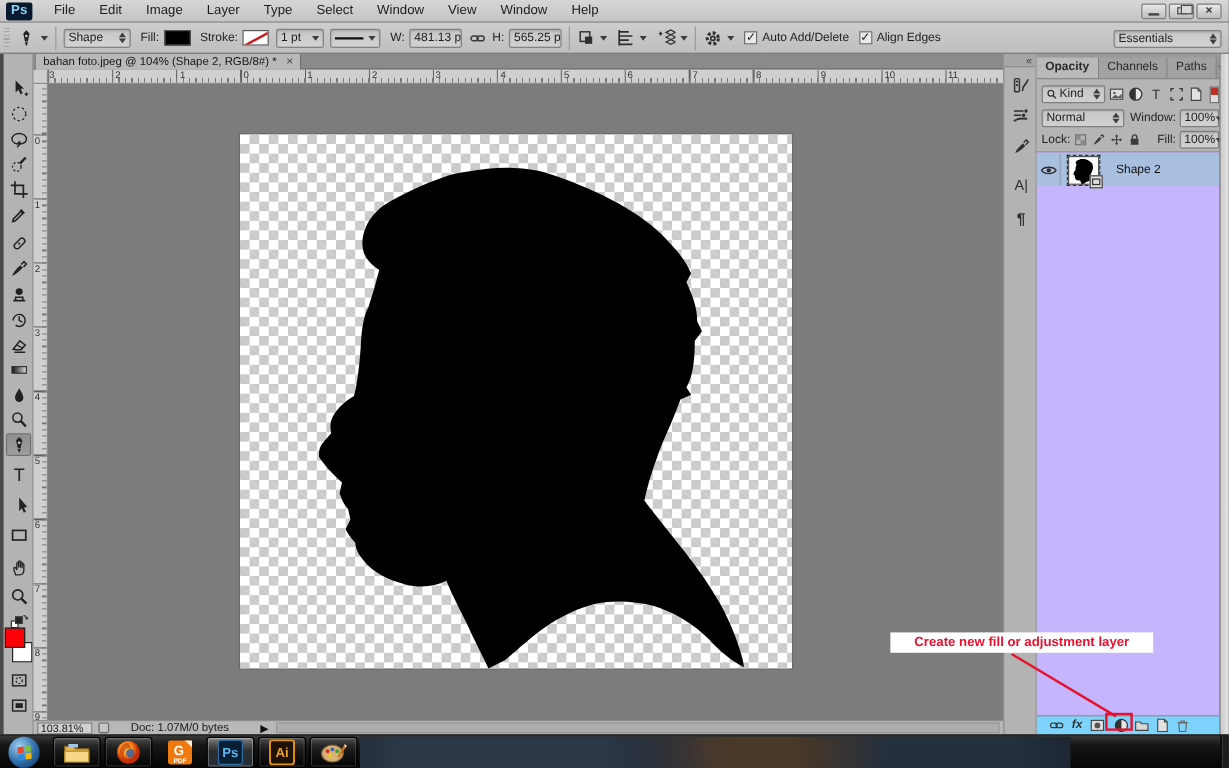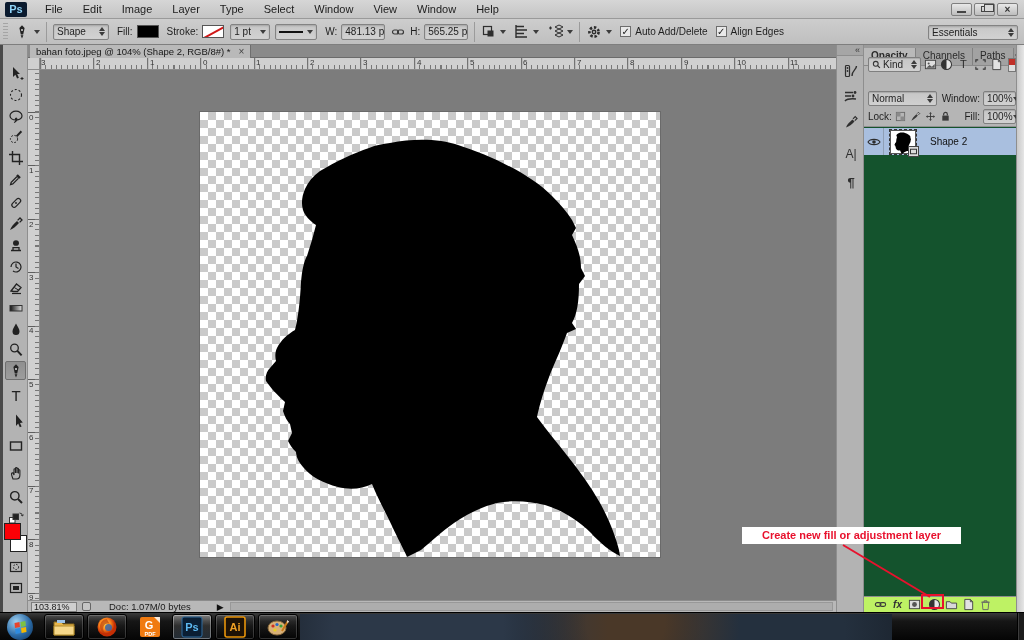--- a/index.html
+++ b/index.html
@@ -61,27 +61,27 @@
 
 #panel{left:864px;top:45px;width:152px;height:567px;background:#b5b5b5;}
 #ptabs{height:21px;background:#9b9b9b;display:flex;align-items:flex-end;border-bottom:1px solid #8a8a8a;}
 .ptab{height:17px;padding:0 7px;font-size:10px;line-height:16px;color:#2a2a2a;background:#a2a2a2;border-right:1px solid #828282;}
 .ptab.active{background:#b9b9b9;font-weight:bold;}
 #pmenu{margin-left:auto;width:14px;color:#333;font-size:8px;line-height:16px;}
 .prow{position:absolute;left:0;width:152px;display:flex;align-items:center;font-size:10px;color:#1f1f1f;}
 .pfield{background:linear-gradient(#c6c6c6,#d0d0d0);border:1px solid #7f7f7f;border-radius:2px;height:15px;display:flex;align-items:center;padding:0 3px;box-shadow:inset 0 1px 1px rgba(0,0,0,.15);font-size:10px;}
 .fico{width:15px;height:14px;display:flex;align-items:center;justify-content:center;margin-left:2px;color:#2e2e2e;}
 #fswitch{width:8px;height:14px;border:1px solid #777;margin-left:4px;background:linear-gradient(#c03028 0 50%,#ddd 50%);}
-#layerlist{position:absolute;left:0;top:81px;width:152px;height:470px;background:#14532d;border-top:1px solid #909090;}
+#layerlist{position:absolute;left:0;top:81px;width:152px;height:470px;background:#c4b5fd;border-top:1px solid #909090;}
 #layerrow{position:absolute;left:0;top:1px;width:152px;height:27px;background:#a9bfdf;display:flex;align-items:center;}
 #eyebox{width:20px;height:27px;border-right:1px solid #8f9fb5;display:flex;align-items:center;justify-content:center;}
 #thumb{width:26px;height:24px;background:#fff;border:1px solid #555;outline:1px dashed #333;margin-left:6px;position:relative;}
 #thumbbadge{position:absolute;right:-4px;bottom:-4px;width:11px;height:11px;background:#dcdcdc;border:1px solid #444;}
 #layername{margin-left:14px;font-size:10px;color:#111;}
-#pbottom{position:absolute;left:0;top:551px;width:152px;height:16px;background:#bef264;border-top:1px solid #8e8e8e;display:flex;align-items:center;}
+#pbottom{position:absolute;left:0;top:551px;width:152px;height:16px;background:#7dd3fc;border-top:1px solid #8e8e8e;display:flex;align-items:center;}
 .bico{width:17px;height:14px;display:flex;align-items:center;justify-content:center;color:#333;}
 #fxtxt{font-size:10px;font-style:italic;font-weight:bold;color:#333;}
 #edgestrip{left:1016px;top:45px;width:8px;height:567px;background:linear-gradient(to right,#c9c9c9,#e6e6e6);border-left:1px solid #8e8e8e;}
 
 #annot-box{left:742px;top:527px;width:219px;height:17px;background:#fff;color:#e8112d;font-weight:bold;font-size:11px;line-height:16px;text-align:center;z-index:40;}
 #annot-line{left:0;top:0;z-index:39;pointer-events:none;}
 #annot-rect{left:921px;top:594px;width:23px;height:15px;border:2px solid #e8112d;z-index:41;}
 
 #taskbar{left:0;top:612px;width:1024px;height:28px;background:linear-gradient(#3a3a3a,#161616 30%,#050505);border-top:1px solid #000;}
 #wallpaper{position:absolute;left:300px;top:1px;width:592px;height:27px;background:radial-gradient(circle at 20% 60%,#2c3848 0 18%,transparent 40%),radial-gradient(circle at 55% 30%,#4a3828 0 12%,transparent 35%),radial-gradient(circle at 80% 70%,#24303e 0 15%,transparent 40%),#141a22;}
@@ -500,21 +500,21 @@
     </div>
 </div>
 
 <div id="panel" class="abs">
   <div id="ptabs">
     <div class="ptab active">Opacity</div>
     <div class="ptab">Channels</div>
     <div class="ptab">Paths</div>
     <div id="pmenu">▼≡</div>
   </div>
-  <div class="prow" style="top:11px;height:17px;justify-content:space-between;">
+  <div class="prow" style="top:25px;height:17px;justify-content:space-between;">
     <div class="pfield" style="width:54px;margin-left:4px;">
       <svg width="9" height="9" viewBox="0 0 12 12">
           <circle cx="5" cy="5" r="3.2" fill="none" stroke="#333" stroke-width="1.4"></circle>
           <path d="M7.5,7.5 L10.5,10.5" stroke="#333" stroke-width="1.6"></path>
         </svg>
       <span style="margin-left:2px;">Kind</span>
       <span class="updn">
           <i class="u"></i>
           <i class="d"></i>
         </span>

